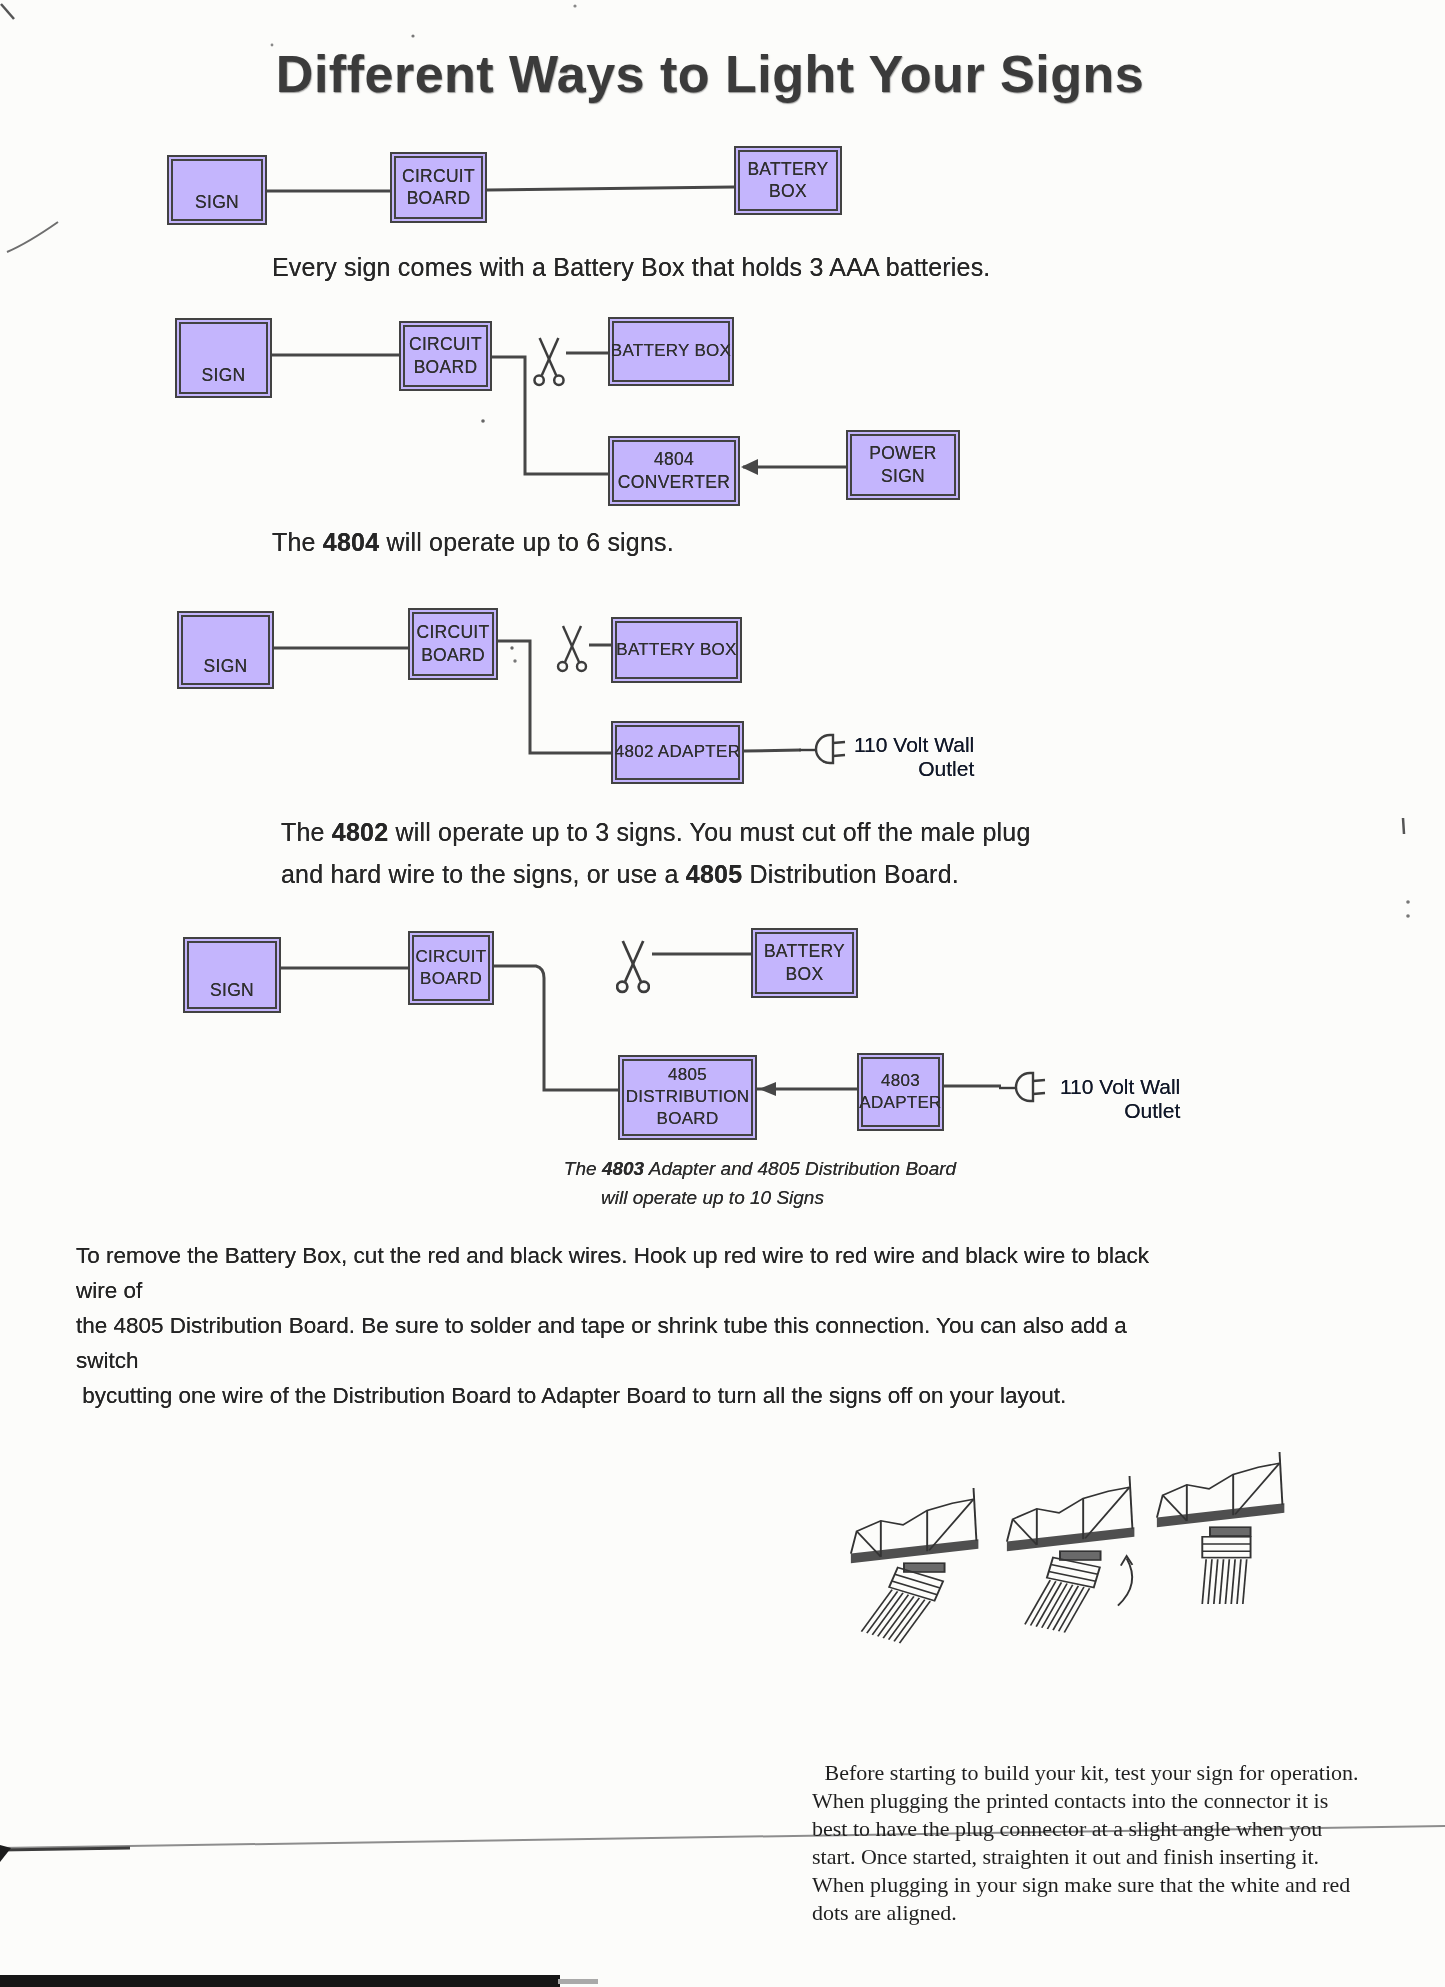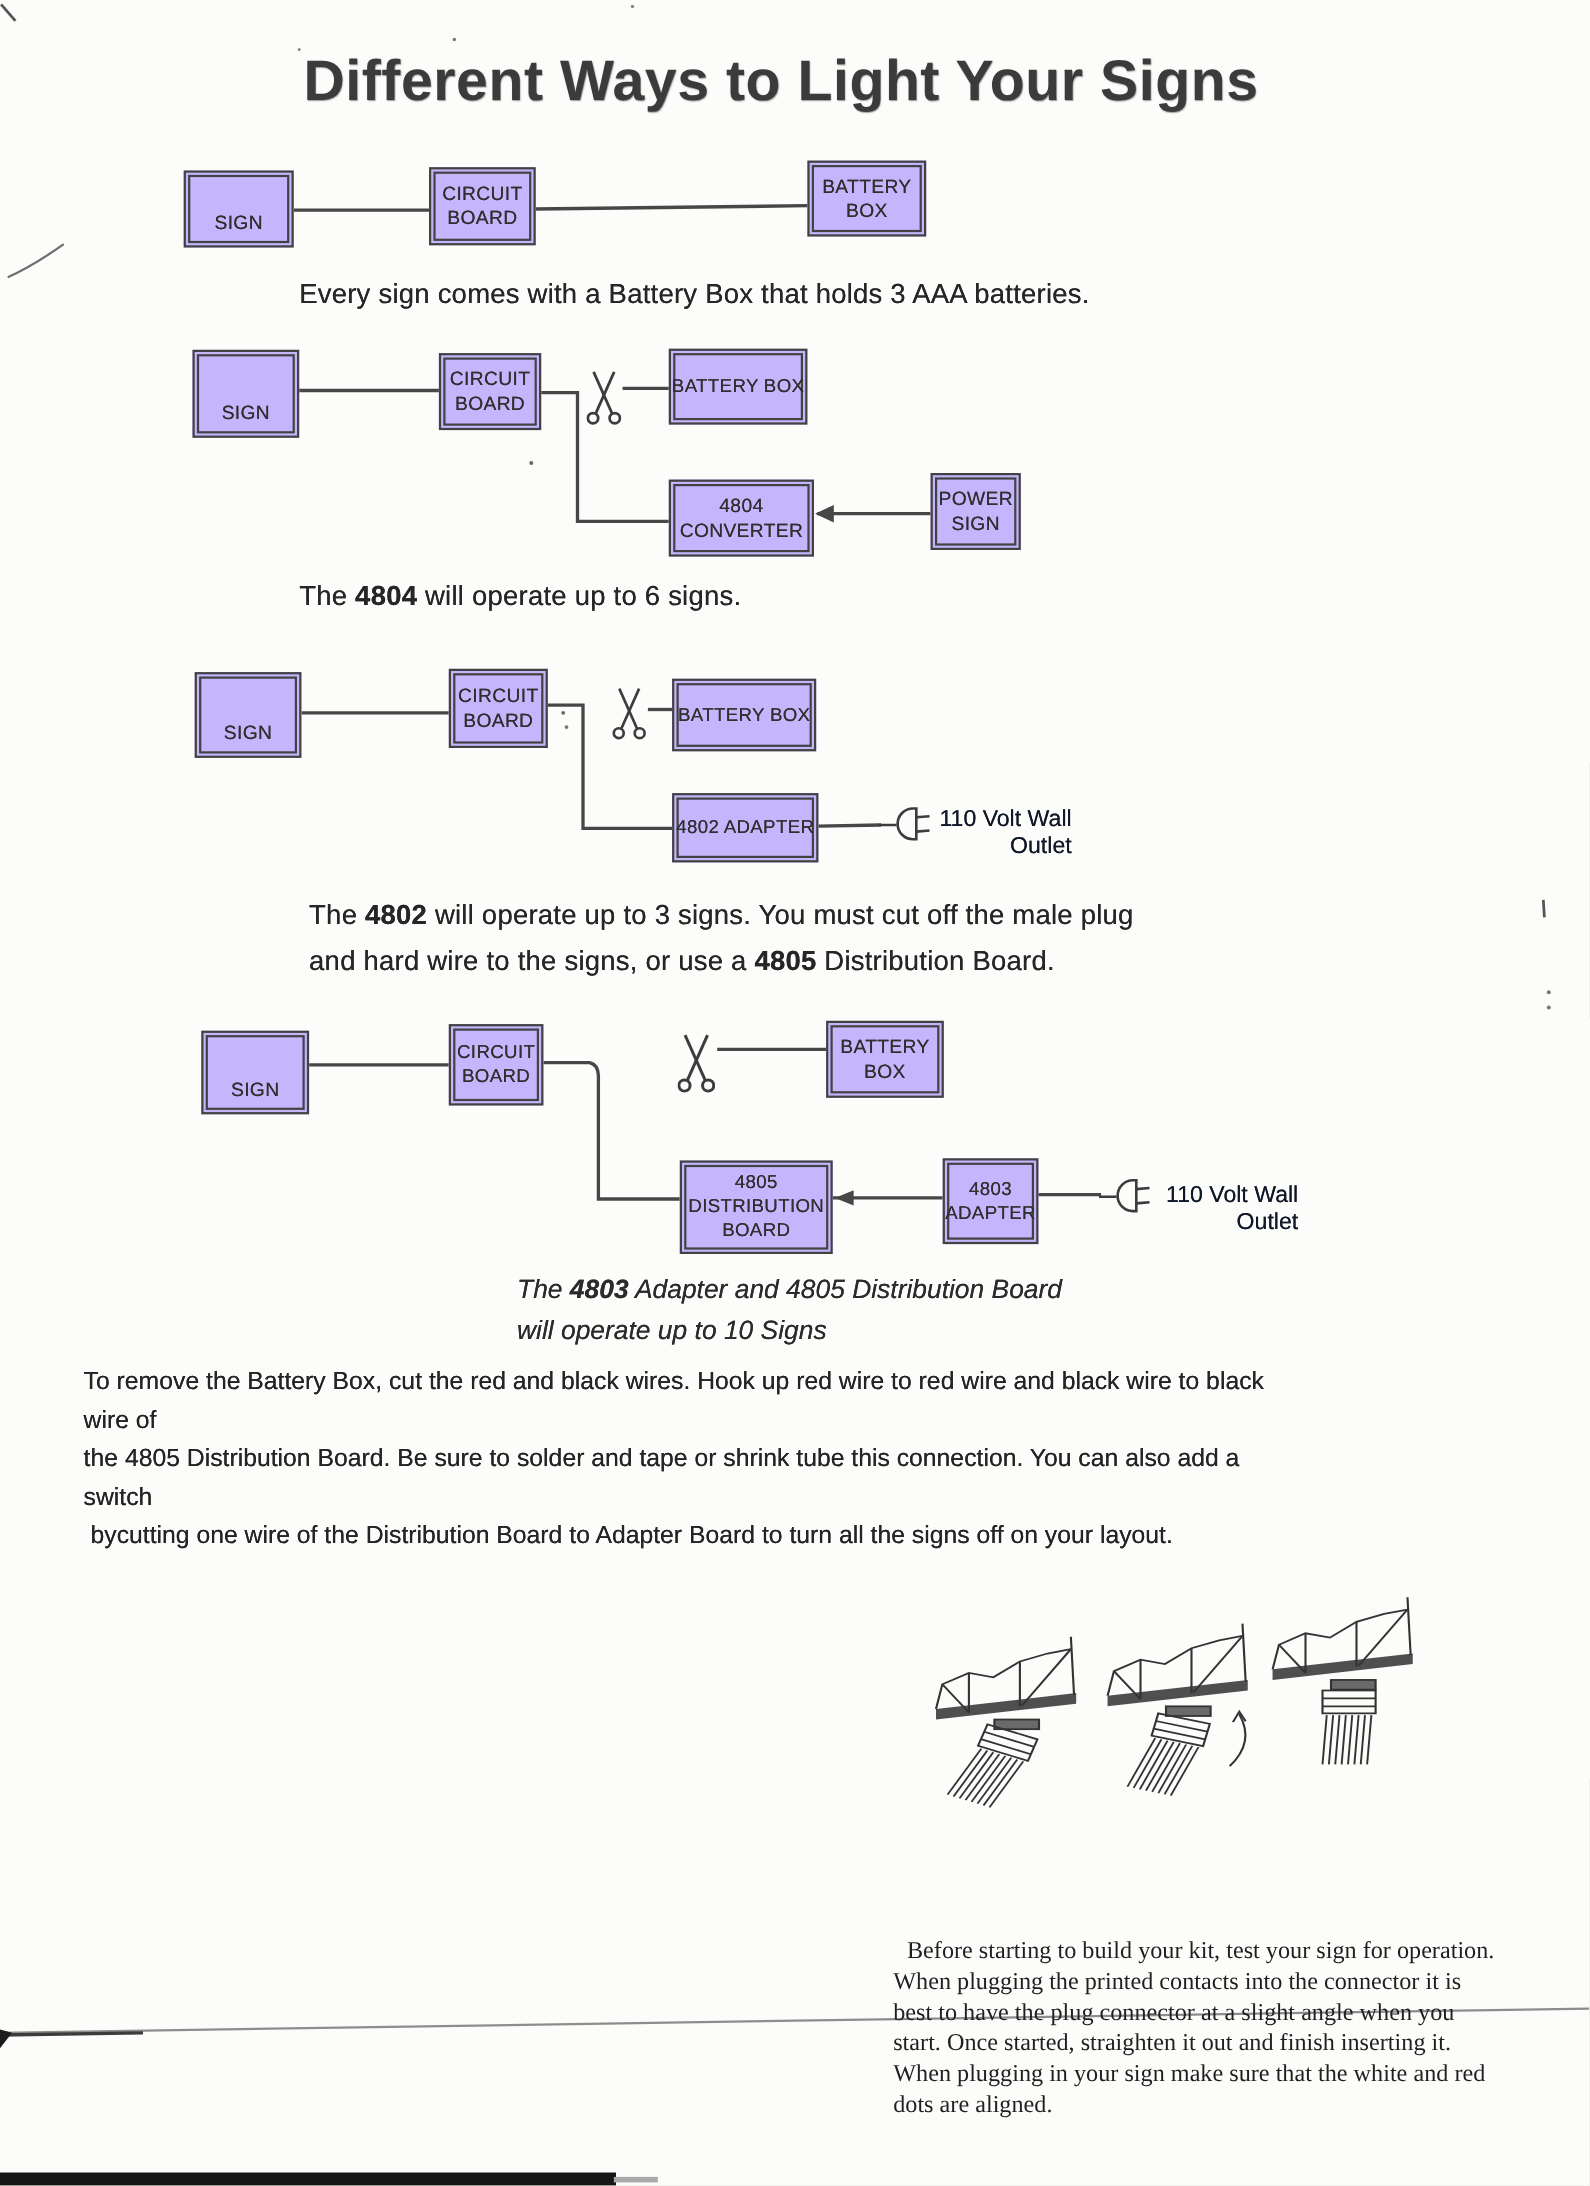--- a/index.html
+++ b/index.html
@@ -12,22 +12,22 @@
   .box{position:absolute;box-sizing:border-box;border:6px double #424242;background:#c4b5fd;
         display:flex;flex-direction:column;align-items:center;justify-content:center;gap:1px;
         font-size:17.5px;color:#2f2f2f;letter-spacing:.3px;text-shadow:0 0 .6px #3a3a3a;}
   .box .ln{display:block;text-align:center;line-height:1.22;white-space:nowrap;}
   .sign-box{justify-content:flex-end;padding-bottom:6px;}
   .caption{position:absolute;font-size:25px;color:#262626;letter-spacing:.2px;
         text-shadow:0 0 .6px #333;white-space:nowrap;}
   .outlet-label{position:absolute;font-size:21px;color:#0f172a;line-height:1.15;
         text-shadow:0 0 .5px #333;}
   .outlet-label .ln2{display:block;text-align:right;}
-  .italic-caption{position:absolute;left:470px;top:1154px;width:580px;
-        font-size:24px;font-style:italic;color:#2b2b2b;line-height:1.55;text-shadow:0 0 .5px #333;}
+  .italic-caption{position:absolute;left:470px;top:1154px;width:580px;text-align:center;
+        font-size:19px;font-style:italic;color:#2b2b2b;line-height:1.55;text-shadow:0 0 .5px #333;}
   .italic-caption .cap-line2{display:block;padding-right:95px;}
   .notes{position:absolute;left:76px;top:1238px;width:1075px;font-size:22.5px;line-height:35px;
         color:#242424;text-shadow:0 0 .5px #333;white-space:pre-wrap;}
   .mount-strip{position:absolute;left:750px;top:1360px;width:638px;height:84px;background:#ffffff;
         border-bottom:3px solid #bdbdbd;box-shadow:0 1px 0 #d8d8d8;}
   .mount-title{position:absolute;left:32px;top:12px;font-size:45px;font-weight:400;
         color:#1c1c1c;letter-spacing:.5px;white-space:nowrap;}
   .serif-para{position:absolute;left:812px;top:1759px;width:585px;
         font-family:"Liberation Serif",serif;font-size:22px;line-height:28px;color:#1f1f1f;
         text-indent:7px;white-space:pre-wrap;}
@@ -116,21 +116,21 @@
         <circle cx="24.5" cy="42.5" r="4.5"></circle>
     </g>
   </svg>
   <div class="box" style="left:608px;top:317px;width:126px;height:69px;font-size:17px;">
     <span class="ln">BATTERY BOX</span>
   </div>
   <div class="box" style="left:608px;top:436px;width:132px;height:70px;">
     <span class="ln">4804</span>
     <span class="ln">CONVERTER</span>
   </div>
-  <div class="box" style="left:846px;top:430px;width:82px;height:70px;">
+  <div class="box" style="left:846px;top:430px;width:114px;height:70px;">
     <span class="ln">POWER</span>
     <span class="ln">SIGN</span>
   </div>
   <div class="caption" style="left:272px;top:528px;"><span>The </span><span style="font-weight: bold;">4804</span><span> will operate up to 6 signs.</span></div>
 
   <div class="box sign-box" style="left:177px;top:611px;width:97px;height:78px;">
     <span class="ln">SIGN</span>
   </div>
   <div class="box" style="left:408px;top:608px;width:90px;height:72px;">
     <span class="ln">CIRCUIT</span>

